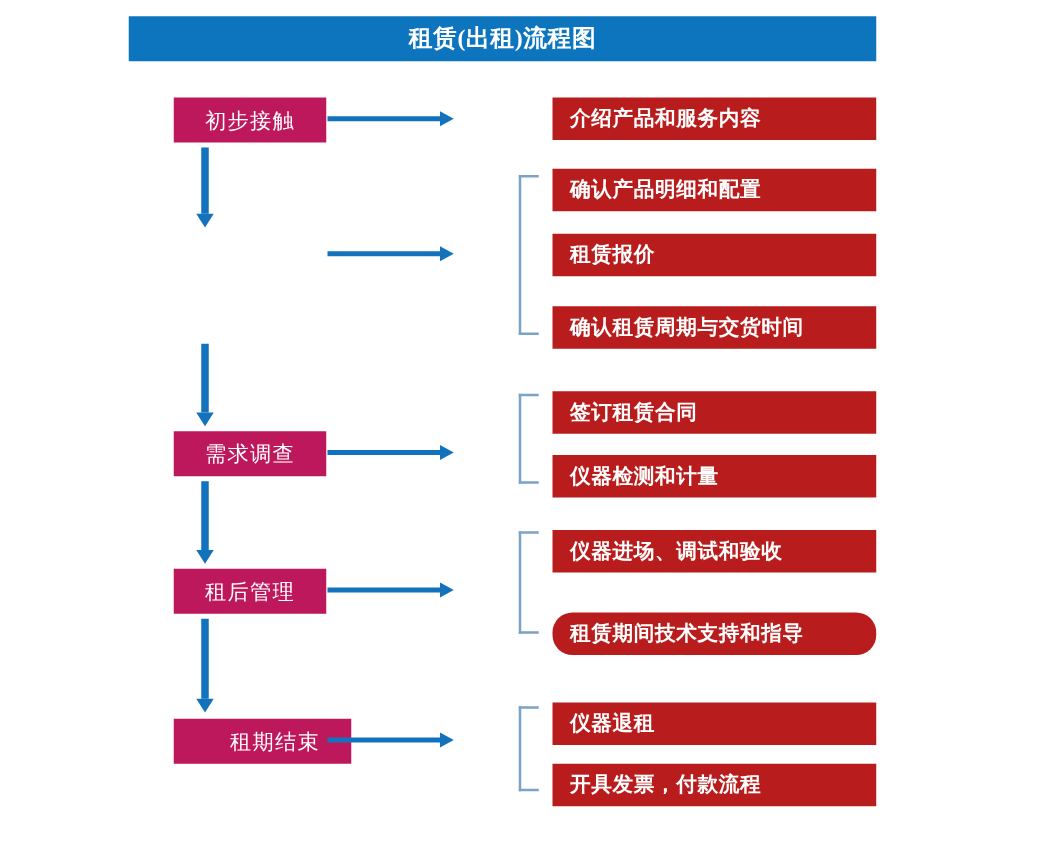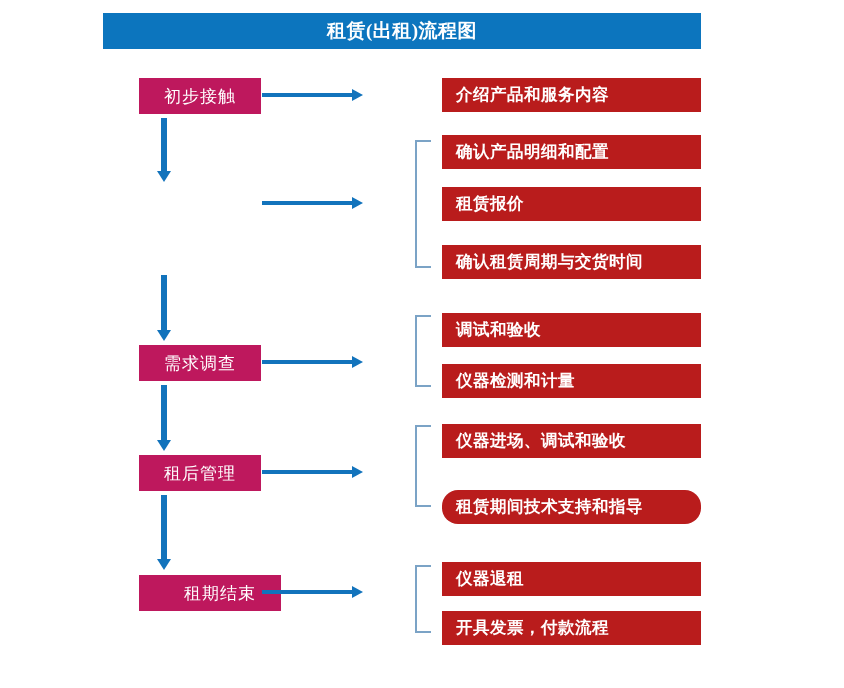--- a/index.html
+++ b/index.html
@@ -205,21 +205,21 @@
   <div class="bracket" style="top:565px; height:68px;"></div>
 
   <div class="detail-box" style="top:78px;">介绍产品和服务内容</div>
 
   <div class="detail-box" style="top:135px;">确认产品明细和配置</div>
 
   <div class="detail-box" style="top:245px;">确认租赁周期与交货时间</div>
 
   <div class="detail-box" style="top:187px;">租赁报价</div>
 
-  <div class="detail-box" style="top:313px;">调试和验收</div>
+  <div class="detail-box" style="top:313px;">签订租赁合同</div>
 
   <div class="detail-box" style="top:424px;">仪器进场、调试和验收</div>
 
   <div class="detail-box" style="top:364px;">仪器检测和计量</div>
 
   <div class="detail-box" style="top:490px;border-radius:16px;">租赁期间技术支持和指导</div>
 
   <div class="detail-box" style="top:562px;">仪器退租</div>
 
   <div class="detail-box" style="top:611px;">开具发票，付款流程</div>

